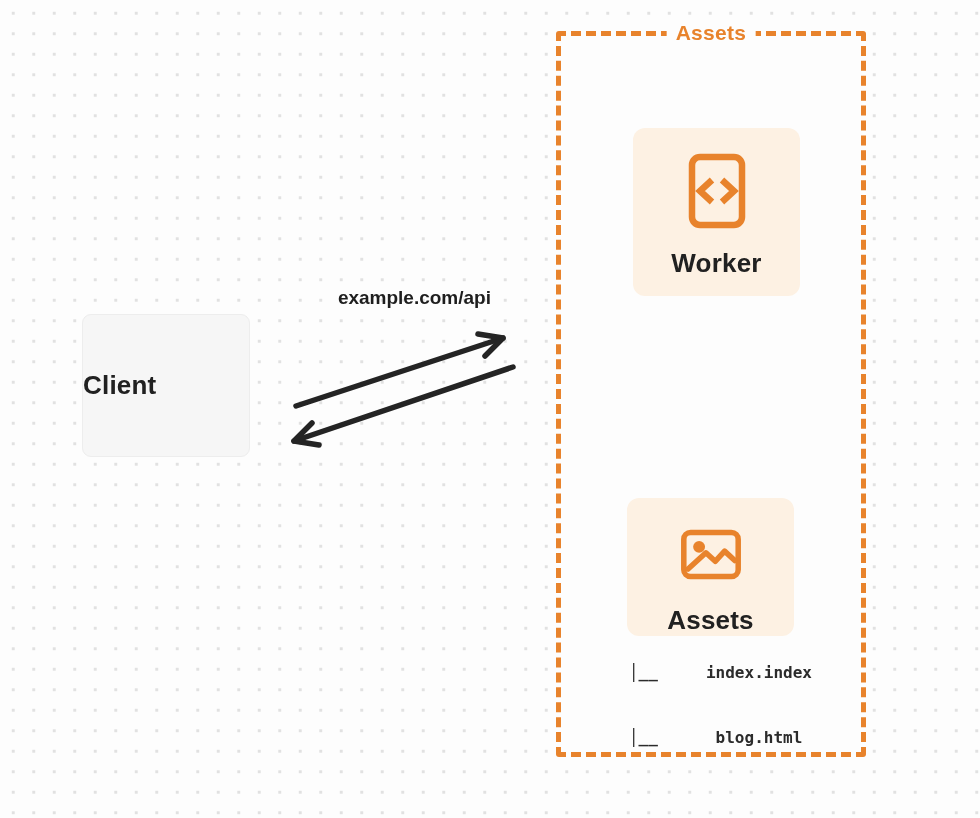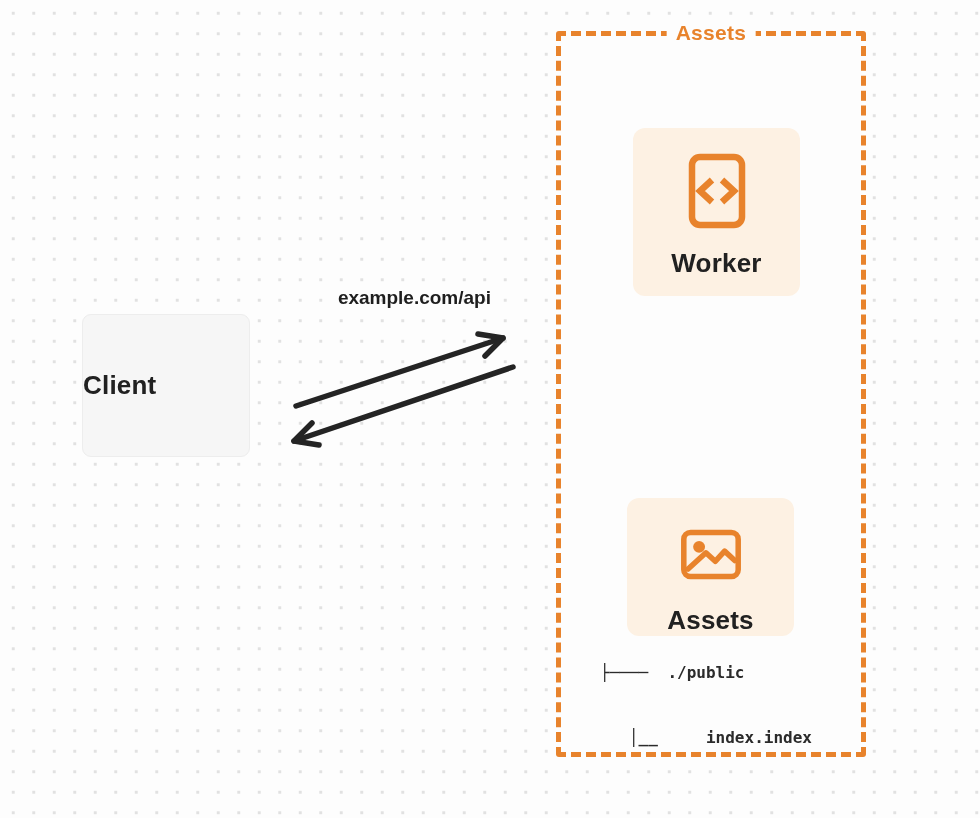--- a/index.html
+++ b/index.html
@@ -105,19 +105,19 @@
     <div class="card assets">
       <svg class="icon" width="72" height="60" viewBox="0 0 72 60">
         <rect x="4" y="4" width="64" height="52" rx="8"></rect>
         <circle class="filled" cx="22" cy="21" r="7"></circle>
         <path d="M9,47 L30,28 L41,38 L52,26 L64,37" stroke-linecap="round" stroke-linejoin="round"></path>
       </svg>
       <span class="node-label">Assets</span>
     </div>
 
     <div class="file-tree">
-      <div>├────  ./public</div>
       <div>   │__     index.index</div>
+      <div>   │__      blog.html</div>
       
     </div>
   </div>
 
 </div>
 
 </body></html>

